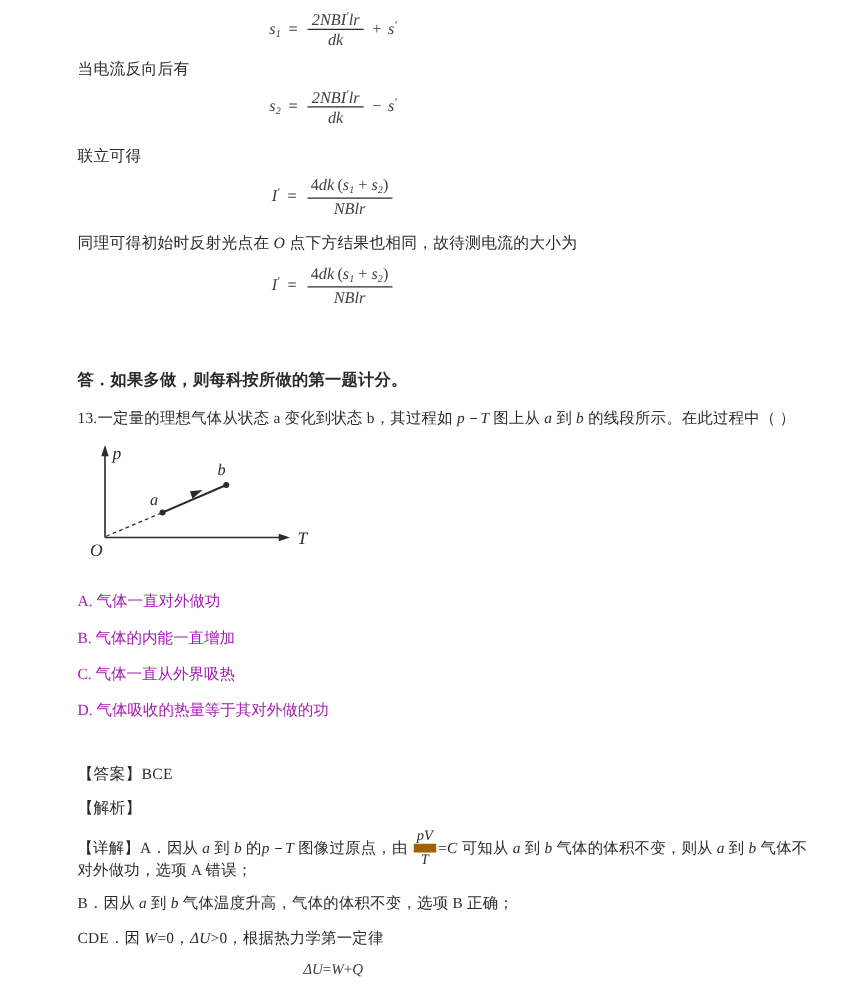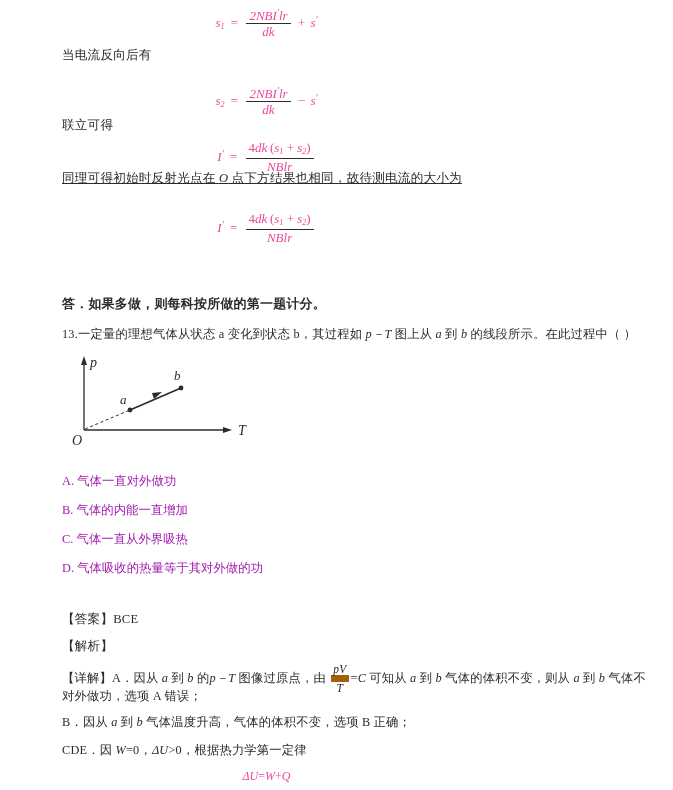--- a/index.html
+++ b/index.html
@@ -39,21 +39,21 @@
   .ital {
     font-style: italic;
   }
   
   .formula {
     position: absolute;
     left: 0;
     width: 533px;
     text-align: center;
     font-family: "Liberation Serif", "DejaVu Serif", serif;
-    color: #ec4899;
+    color: #404040;
   }
   .fml-inner {
     display: inline-block;
     font-size: 13px;
     line-height: 1;
   }
   .var {
     font-style: italic;
     font-family: "Liberation Serif", "DejaVu Serif", serif;
   }
@@ -150,21 +150,21 @@
         <span class="num var">2<span class="var">NBI</span><sup class="pr">′</sup><span class="var">lr</span></span>
         <span class="den var">dk</span>
       </span>
       <span class="op">+</span>
       <span class="var">s<sup class="pr">′</sup></span>
     </span>
   </div>
 
   <div class="line body-text" style="left:62px; top:49px;">当电流反向后有</div>
 
-  <div class="formula" style="top:88px;">
+  <div class="formula" style="top:72px;">
     <span class="fml-inner">
       <span class="var">s<sub class="sb">2</sub></span>
       <span class="eq">=</span>
       <span class="frac">
         <span class="num var">2<span class="var">NBI</span><sup class="pr">′</sup><span class="var">lr</span></span>
         <span class="den var">dk</span>
       </span>
       <span class="op">−</span>
       <span class="var">s<sup class="pr">′</sup></span>
     </span>
@@ -176,21 +176,21 @@
     <span class="fml-inner">
       <span class="var">I<sup class="pr">′</sup></span>
       <span class="eq">=</span>
       <span class="frac">
         <span class="num">4<span class="var">dk</span><span class="paren"> (</span><span class="var">s<sub class="sb">1</sub></span> + <span class="var">s<sub class="sb">2</sub></span><span class="paren">)</span></span>
         <span class="den var">NBlr</span>
       </span>
     </span>
   </div>
 
-  <div class="line body-text" style="left:62px; top:172px;text-decoration:underline;"><span>同理可得初始时反射光点在 </span><span class="ital">O</span><span> 点下方结果也相同，故待测电流的大小为</span></div>
+  <div class="line body-text" style="left:62px; top:188px;"><span>同理可得初始时反射光点在 </span><span class="ital">O</span><span> 点下方结果也相同，故待测电流的大小为</span></div>
 
   <div class="formula" style="top:213px;">
     <span class="fml-inner">
       <span class="var">I<sup class="pr">′</sup></span>
       <span class="eq">=</span>
       <span class="frac">
         <span class="num">4<span class="var">dk</span><span class="paren"> (</span><span class="var">s<sub class="sb">1</sub></span> + <span class="var">s<sub class="sb">2</sub></span><span class="paren">)</span></span>
         <span class="den var">NBlr</span>
       </span>
     </span>

